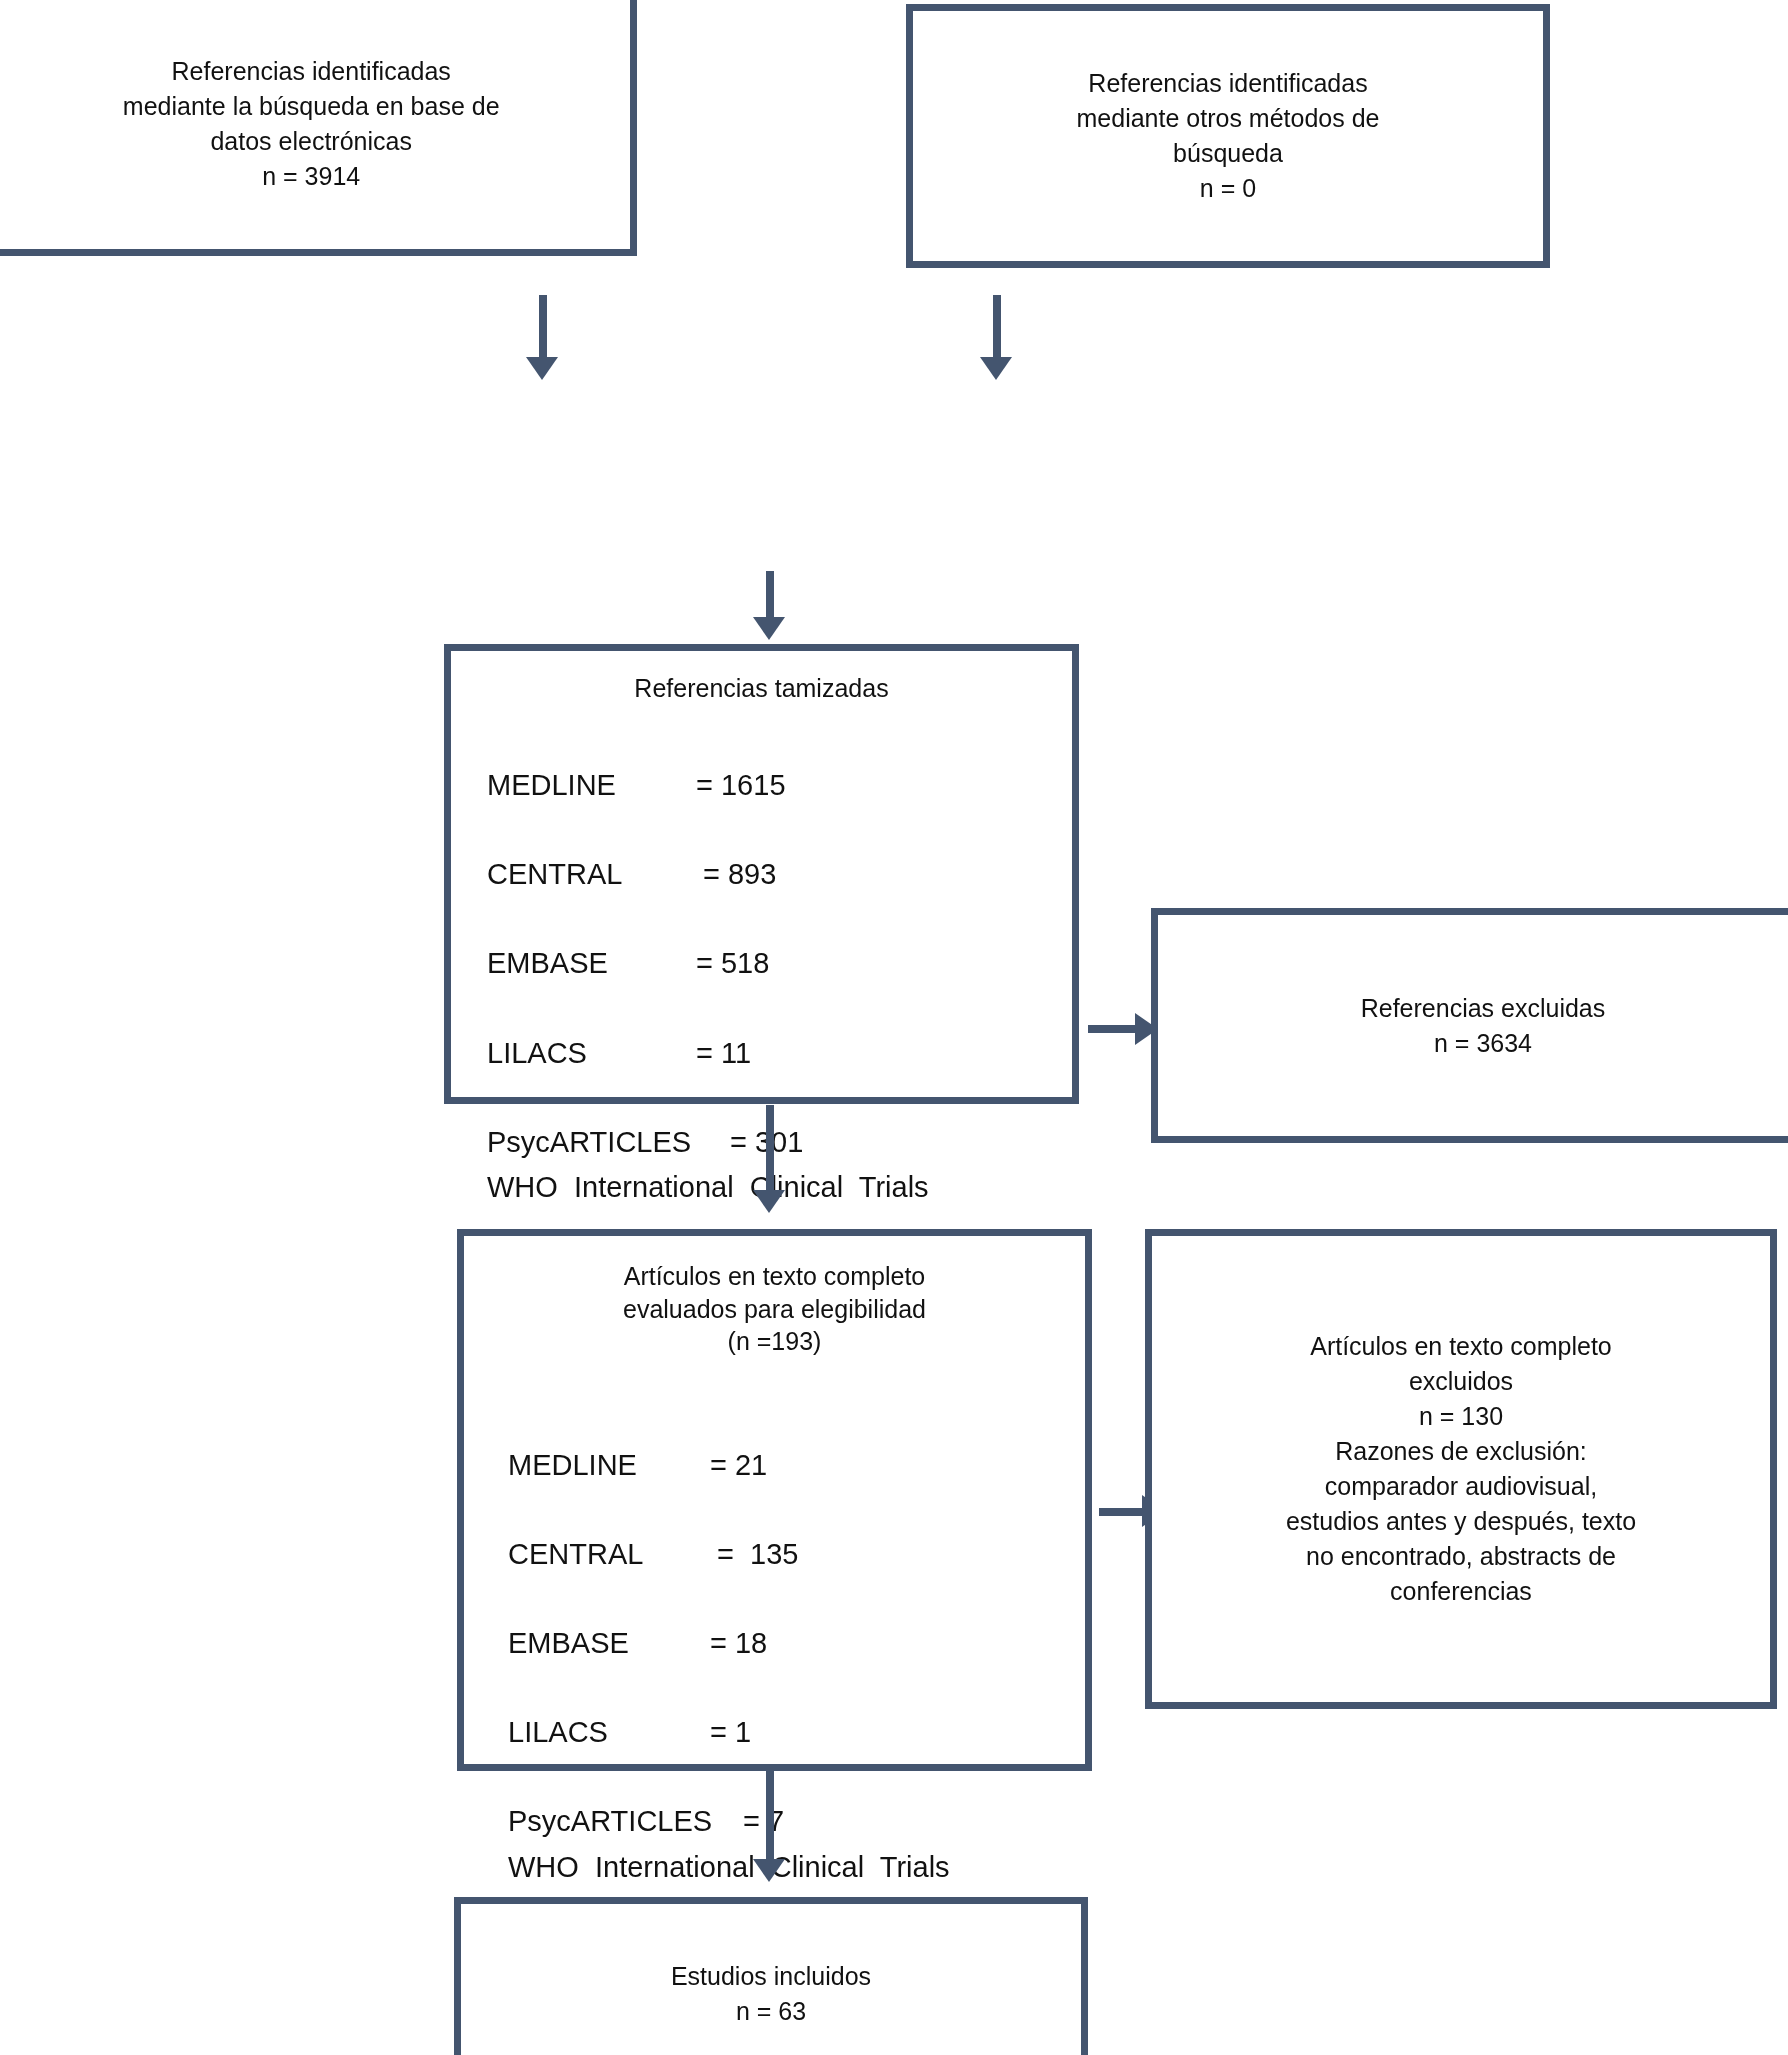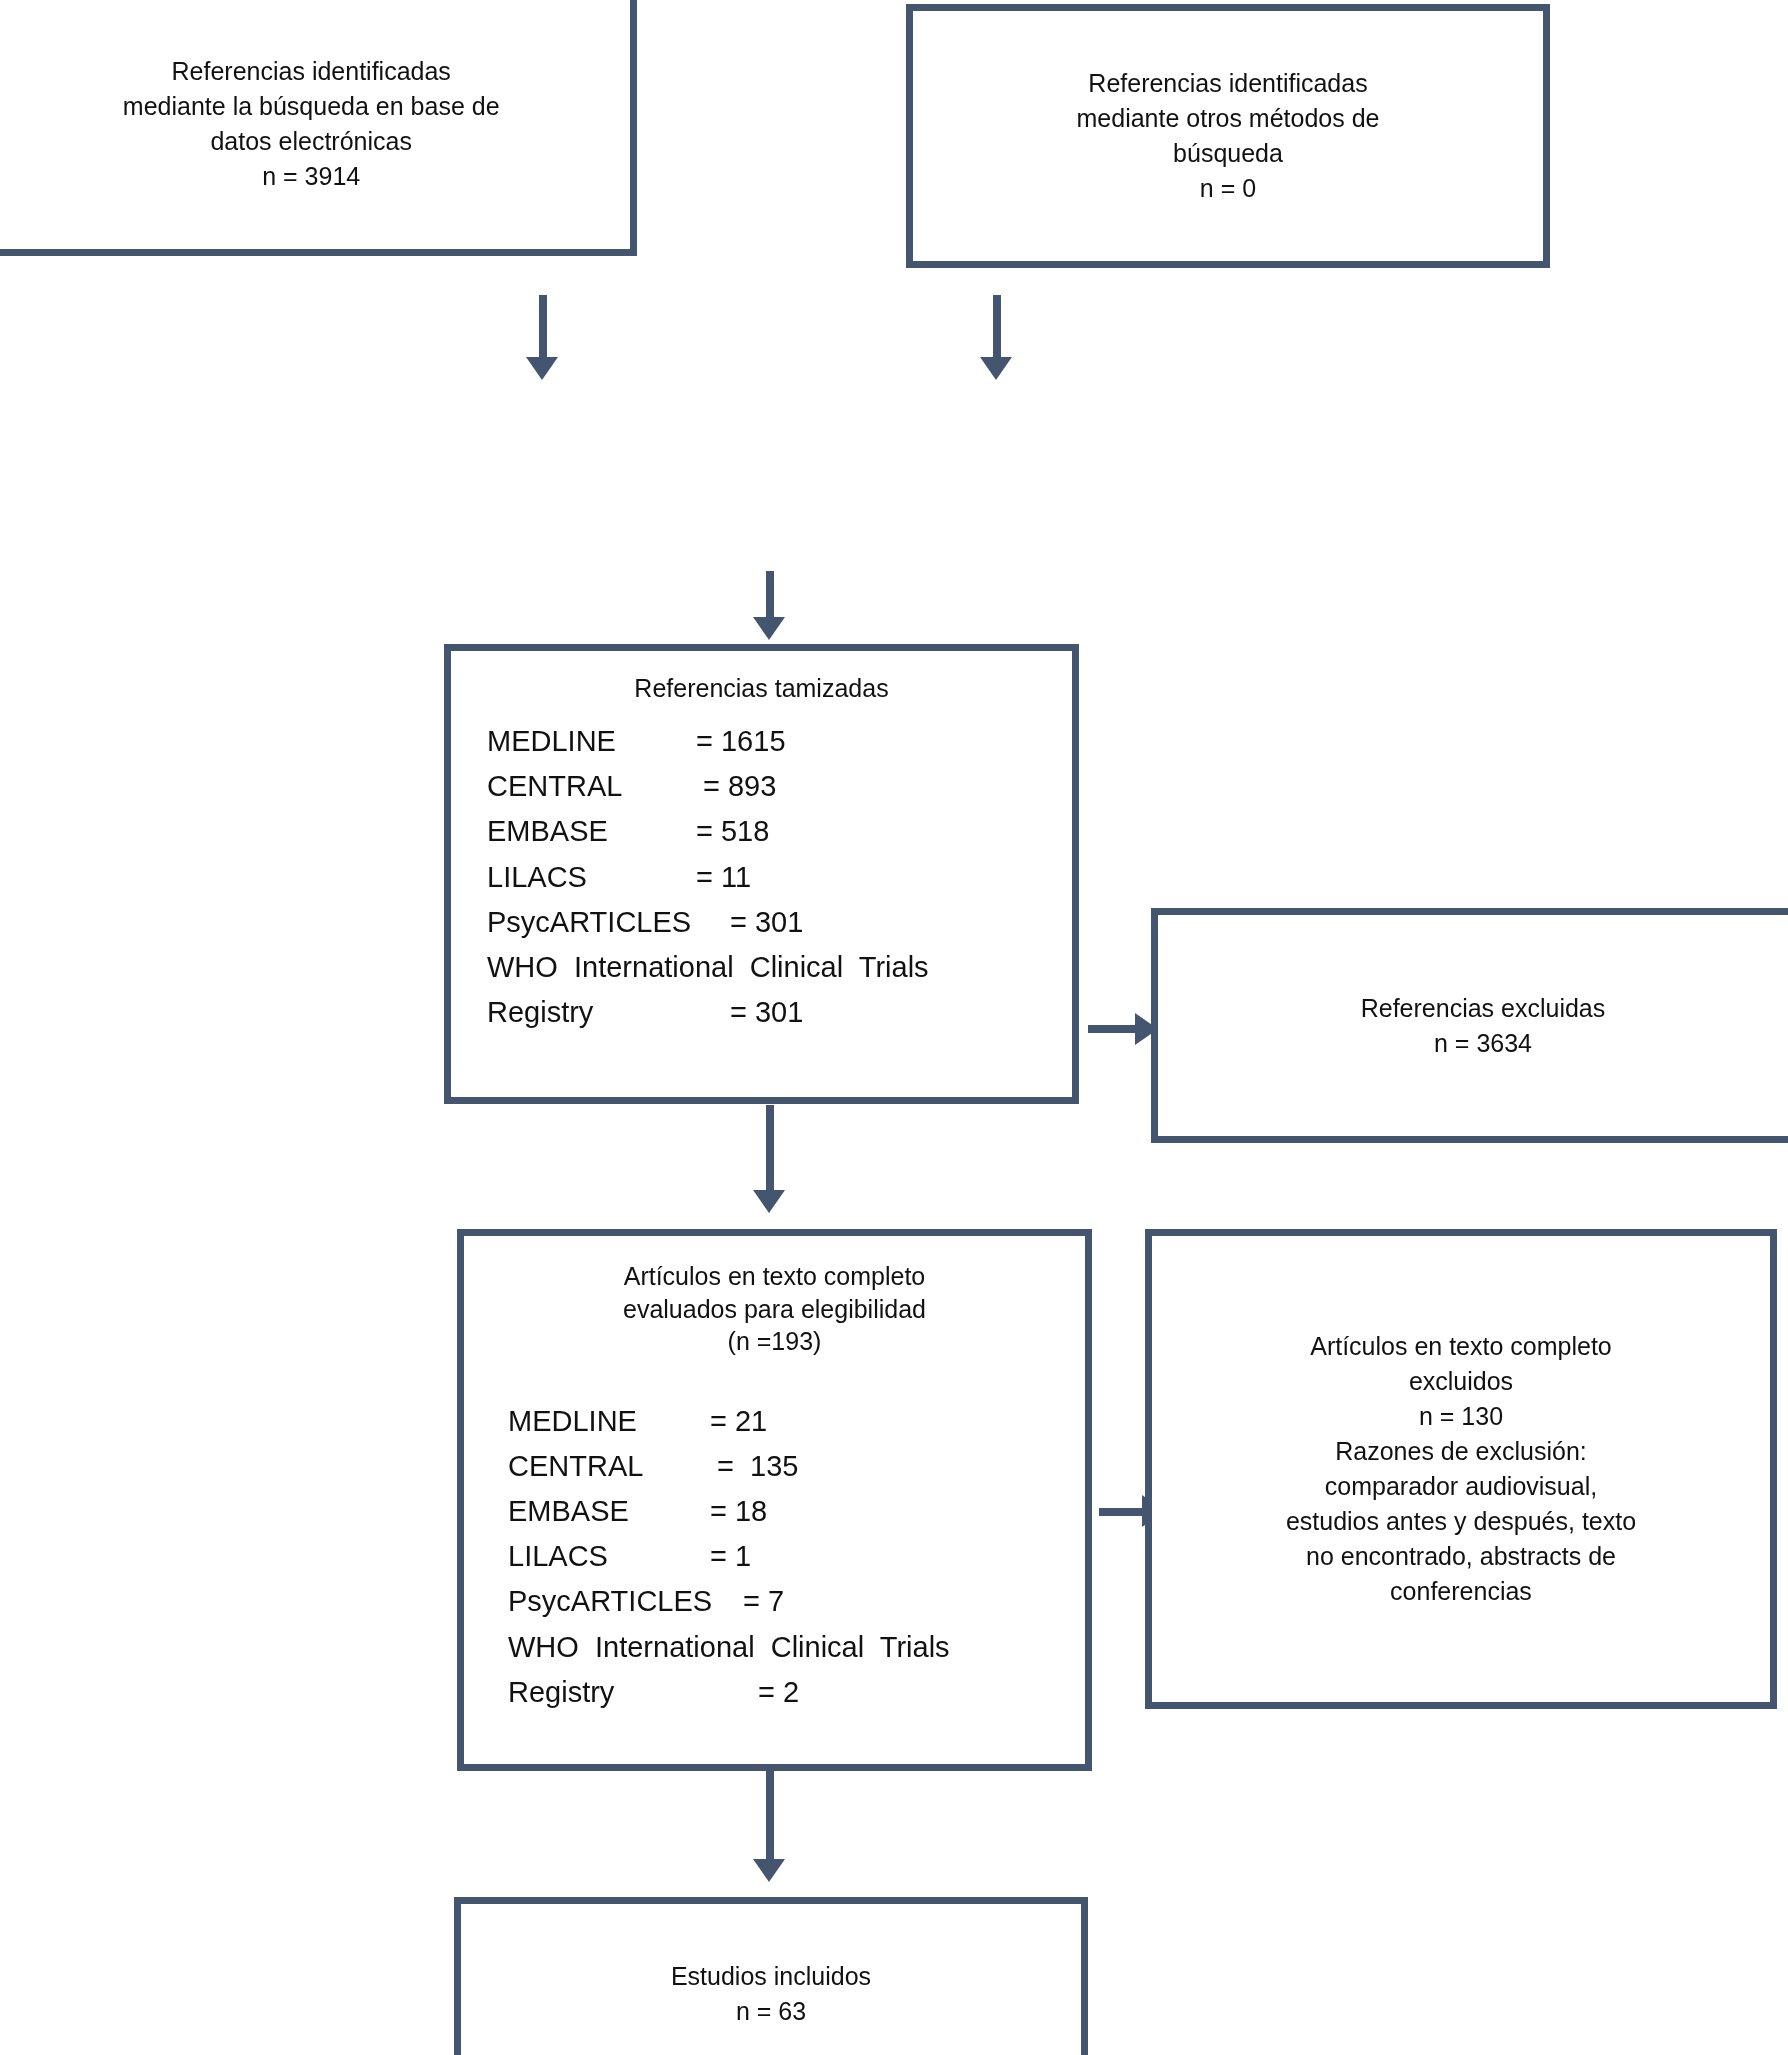--- a/index.html
+++ b/index.html
@@ -42,21 +42,21 @@
     color: #111111;
     text-align: left;
     width: 100%;
     box-sizing: border-box;
   }
   .db-row {
     display: flex;
     flex-direction: row;
     align-items: baseline;
   }
-  .db-name { display: inline-block; }
+  .db-name { display: inline-block; margin-top: 44px; }
   .db-val  { display: inline-block; }
   .db-wide { white-space: pre; }
 
   
   .vline {
     position: absolute;
     background: #44556f;
     width: 7.8px;
   }
   .hline {

